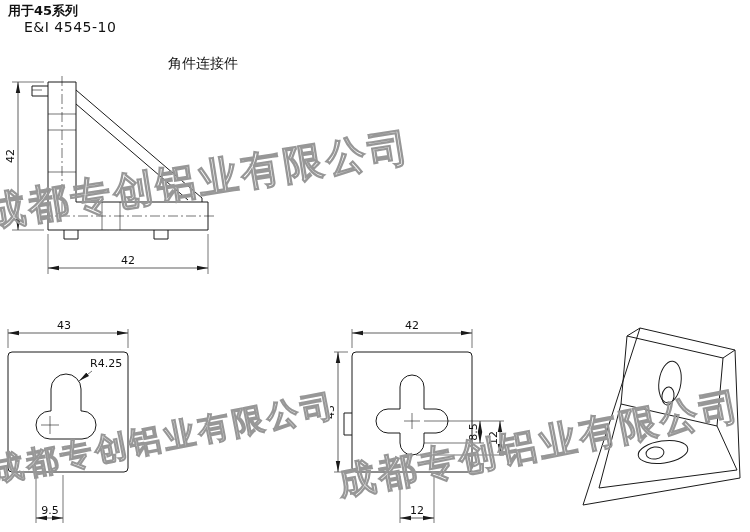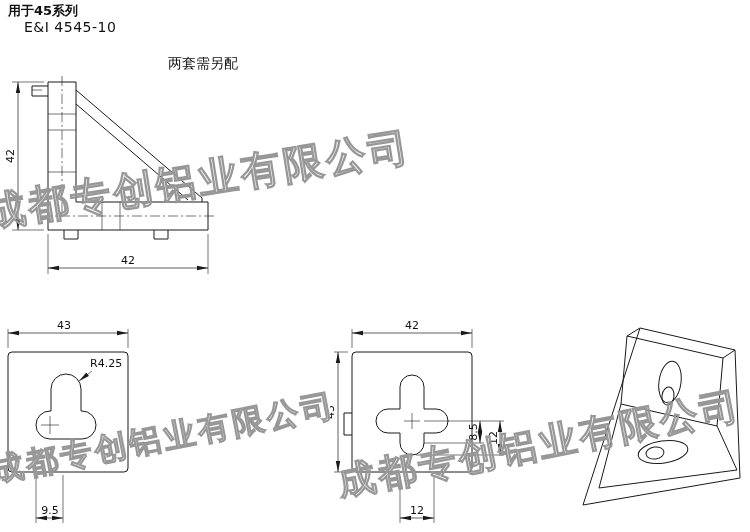--- a/index.html
+++ b/index.html
@@ -24,21 +24,21 @@
 </style>
 </head>
 <body>
 
 <div class="page">
 
   <div class="hdr-series">用于45系列</div>
   <div class="hdr-model">E&amp;I 4545-10</div>
 
   <div class="note">
-    <div>两套需另配</div>
+    <div>角件连接件</div>
   </div>
 
   <svg class="dwg" style="left:2px;top:52px" width="230" height="236" viewBox="0 0 230 236">
     <defs>
       <marker id="ar1" markerUnits="userSpaceOnUse" markerWidth="12" markerHeight="8" refX="11" refY="3" orient="auto-start-reverse">
         <path d="M0,0.8 L11,3 L0,5.2 Z" fill="#1a1a1a"></path>
       </marker>
     </defs>
     <path class="ol" d="M46,30 H74 V38 L200,146 L200,150 H206 V178 H46 Z"></path>
     <path class="ol" d="M46,34 H30 V44 H46"></path>

